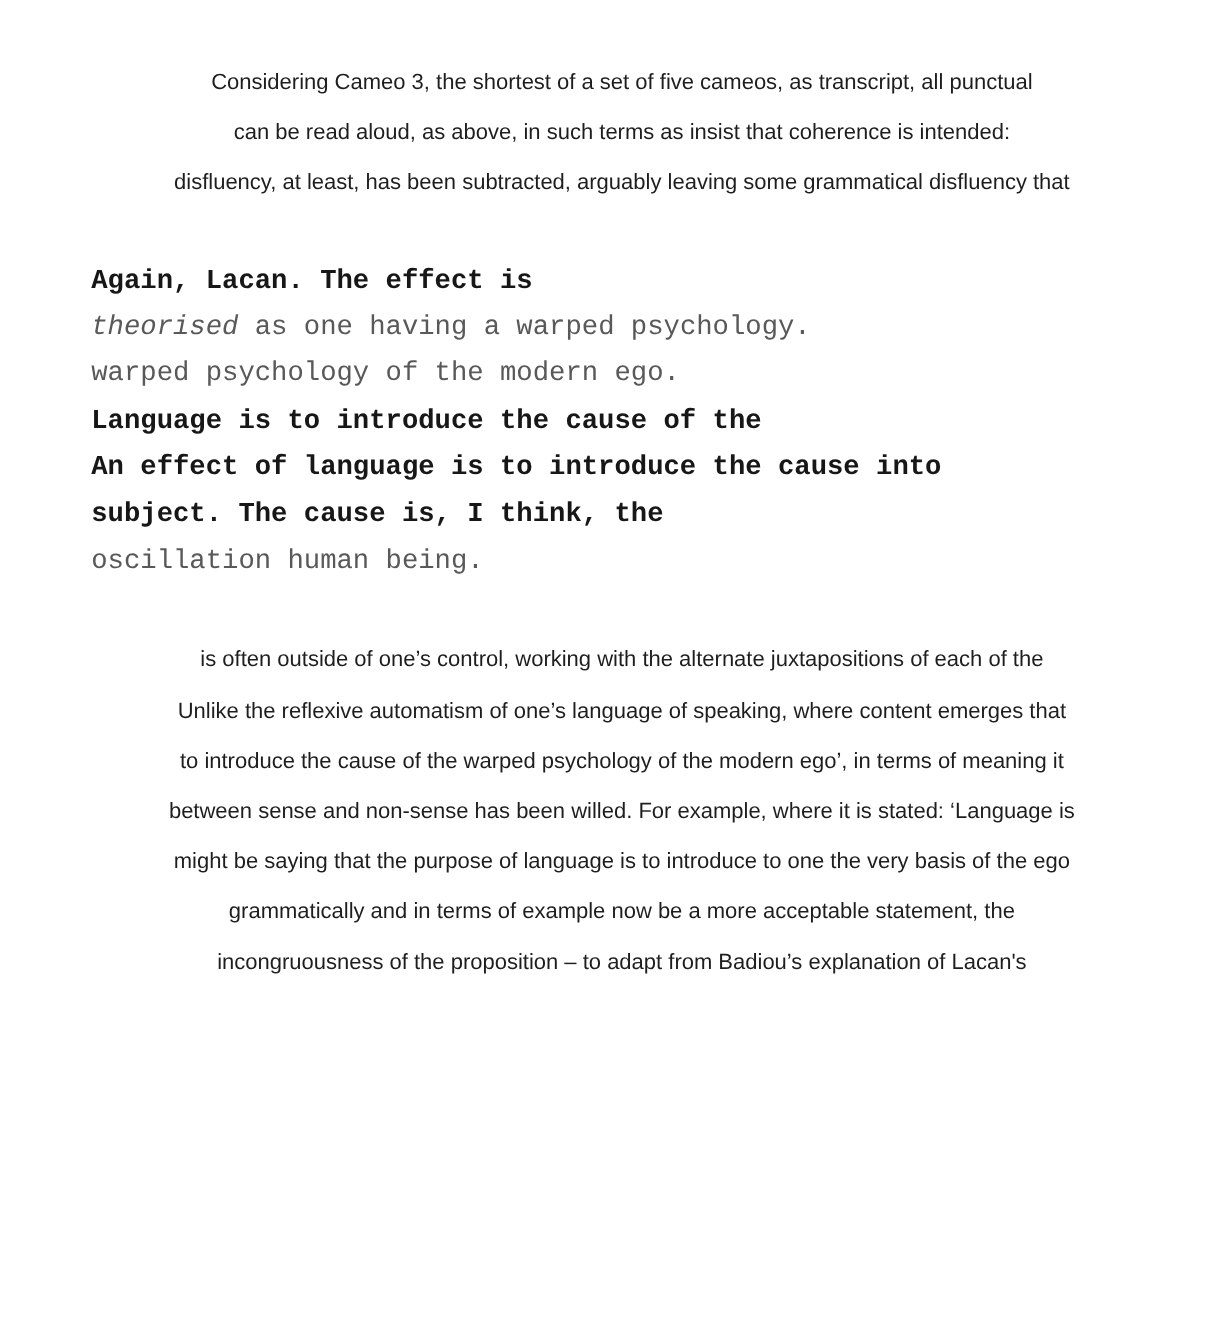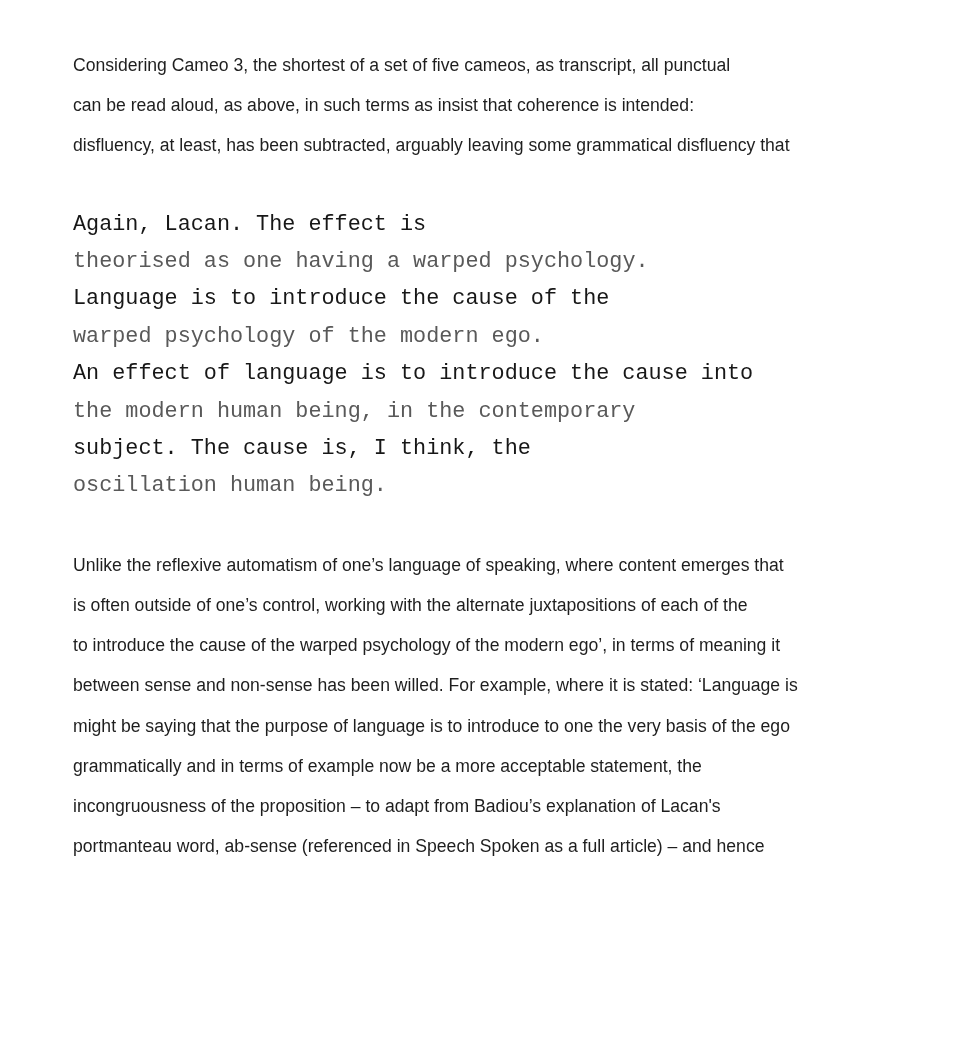--- a/index.html
+++ b/index.html
@@ -18,68 +18,68 @@
     box-sizing: border-box;
     width: 980px;
     height: 1056px;
     padding: 45px 58px 0 73px;
   }
   .para {
     font-size: 17.6px;
     line-height: 40.2px;
     letter-spacing: 0px;
     color: #1e1e1e;
+    text-align: center;
   }
   .para .line {
     white-space: nowrap;
   }
   .cameo {
     margin-top: 40px;
     font-family: "Liberation Mono", "DejaVu Sans Mono", monospace;
     font-size: 21.8px;
     line-height: 37.4px;
     color: #595959;
   }
   .cameo .line {
     white-space: nowrap;
   }
   .cameo .line.bold {
-    font-weight: 400;
+    font-weight: 700;
     color: #171717;
   }
   .para.second {
     margin-top: 40px;
   }
   .it {
+    font-style: italic;
   }
 </style>
 </head>
 <body>
 
 <div class="page">
   <div class="para">
       <div class="line"><span>Considering Cameo 3, the shortest of a set of five cameos, as transcript, all punctual</span></div>
       <div class="line"><span>can be read aloud, as above, in such terms as insist that coherence is intended:</span></div>
       <div class="line"><span>disfluency, at least, has been subtracted, arguably leaving some grammatical disfluency that</span></div>
     </div>
 
   <div class="cameo">
       <div class="line bold"><span>Again, Lacan. The effect is</span></div>
       <div class="line regular"><span class="it">theorised</span><span> as one having a warped psychology.</span></div>
+      <div class="line regular"><span>warped psychology of the modern ego.</span></div>
       <div class="line bold"><span>Language is to introduce the cause of the</span></div>
-      <div class="line regular"><span>warped psychology of the modern ego.</span></div>
       <div class="line bold"><span>An effect of language is to introduce the cause into</span></div>
-      <div class="line regular"><span>the modern human being, in the contemporary</span></div>
       <div class="line bold"><span>subject. The cause is, I think, the</span></div>
       <div class="line regular"><span>oscillation human being.</span></div>
     </div>
 
   <div class="para second">
+      <div class="line"><span>is often outside of one’s control, working with the alternate juxtapositions of each of the</span></div>
       <div class="line"><span>Unlike the reflexive automatism of one’s language of speaking, where content emerges that</span></div>
-      <div class="line"><span>is often outside of one’s control, working with the alternate juxtapositions of each of the</span></div>
       <div class="line"><span>to introduce the cause of the warped psychology of the modern ego’, in terms of meaning it</span></div>
       <div class="line"><span>between sense and non-sense has been willed. For example, where it is stated: ‘Language is</span></div>
       <div class="line"><span>might be saying that the purpose of language is to introduce to one the very basis of the ego</span></div>
       <div class="line"><span>grammatically and in terms of example now be a more acceptable statement, the</span></div>
       <div class="line"><span>incongruousness of the proposition – to adapt from Badiou’s explanation of Lacan's</span></div>
-      <div class="line"><span>portmanteau word, ab-sense (referenced in </span><span class="it">Speech Spoken</span><span> as a full article) – and hence</span></div>
     </div>
 </div>
 
 </body></html>

